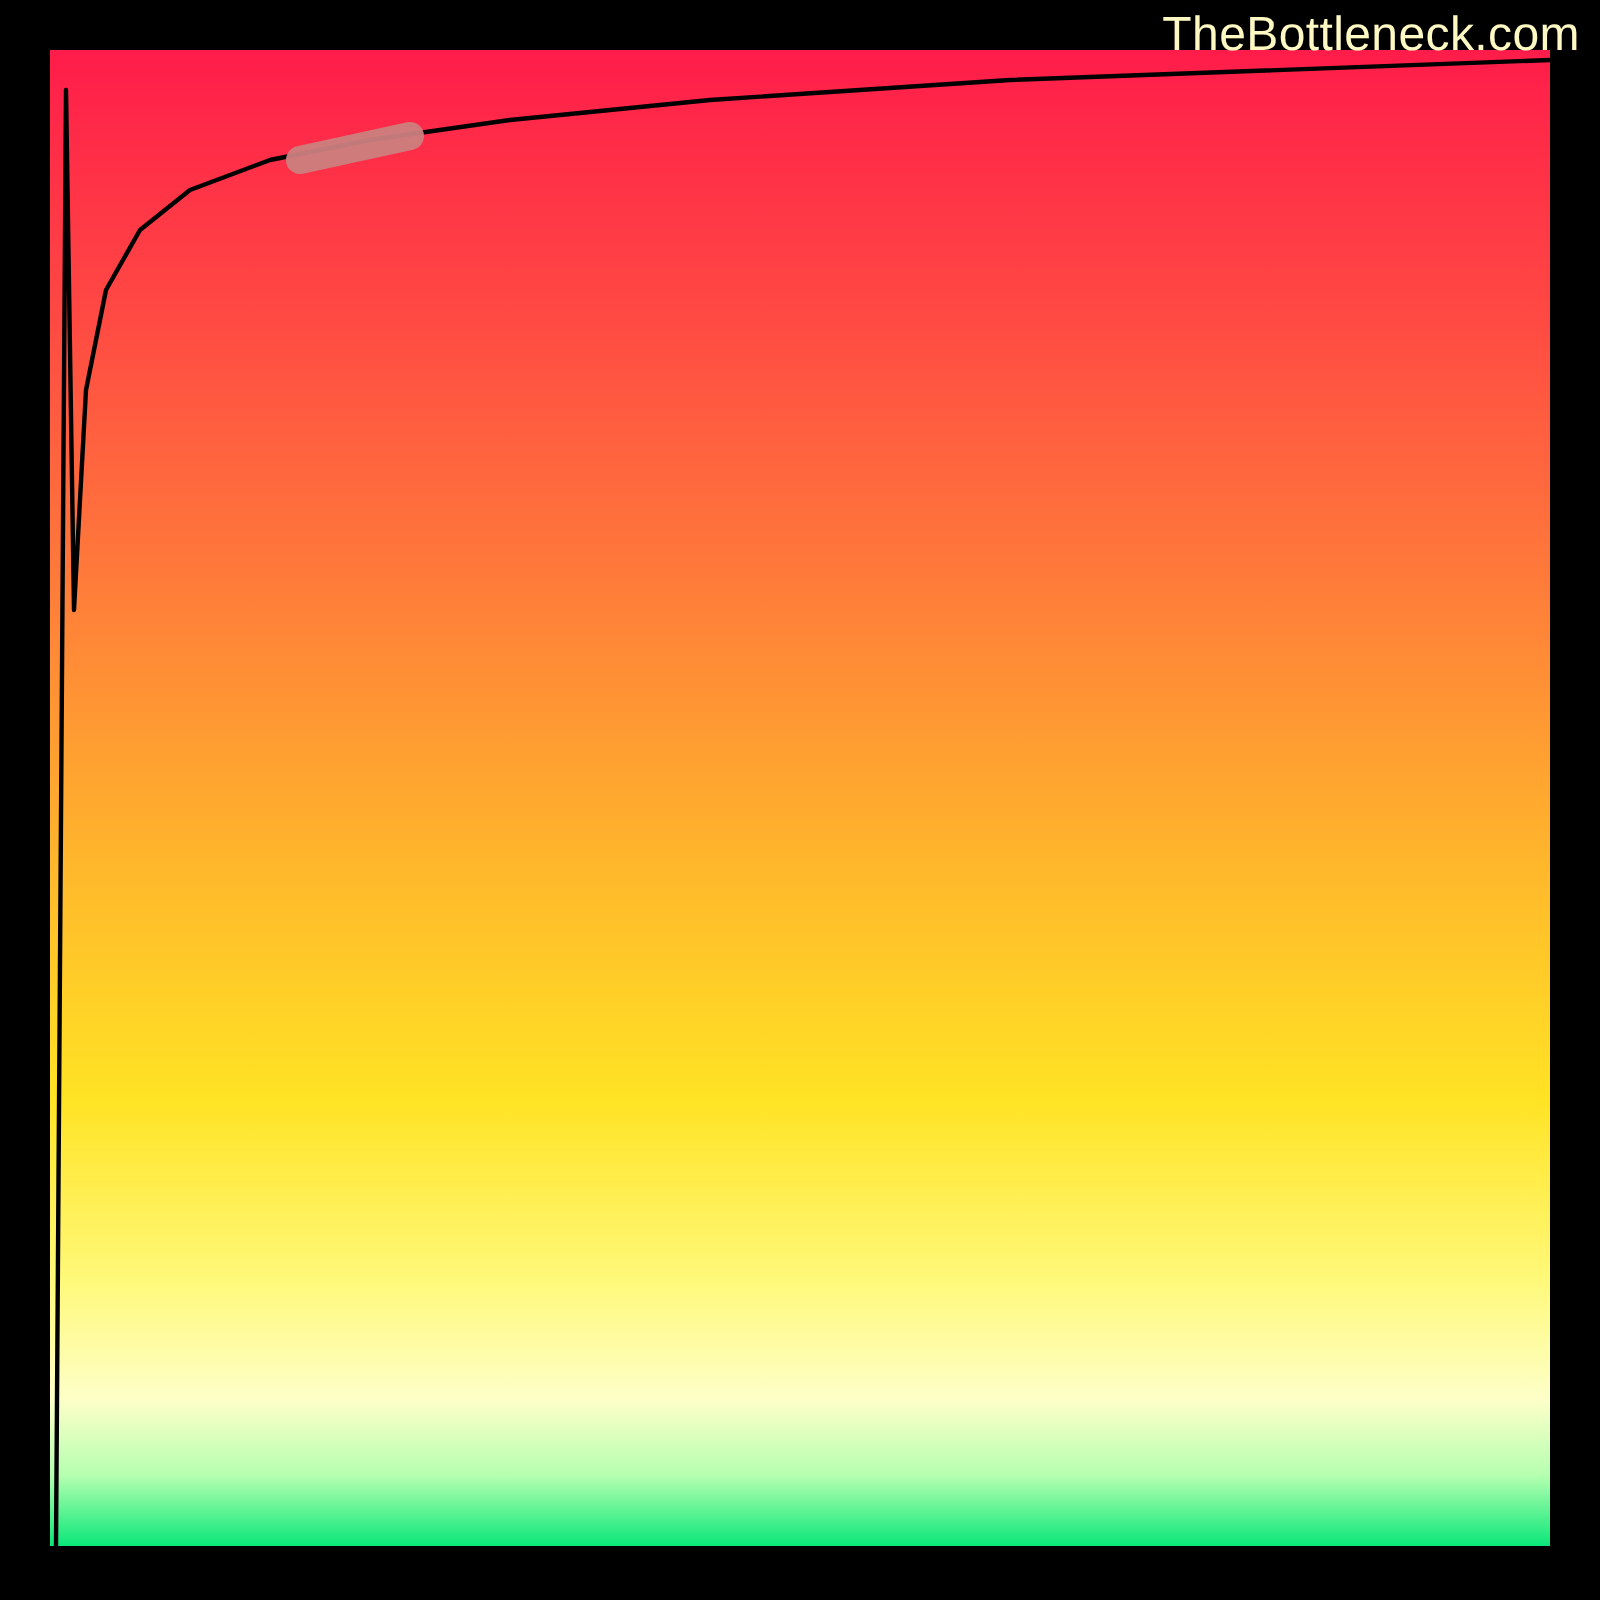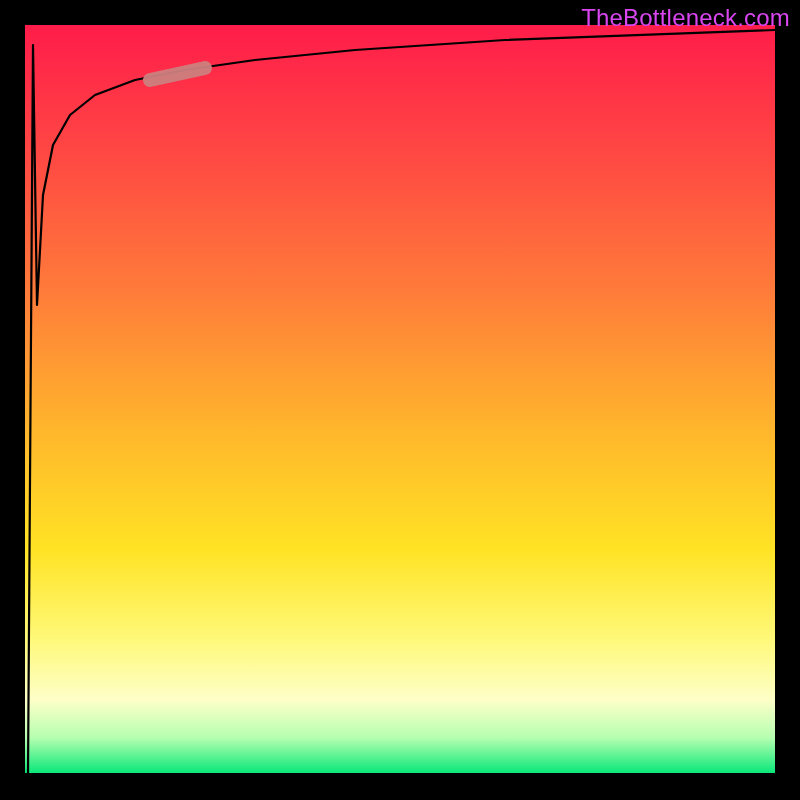--- a/index.html
+++ b/index.html
@@ -60,21 +60,21 @@
     pointer-events: none;
   }
   .highlight {
     position: absolute;
     pointer-events: none;
   }
   .watermark {
     position: absolute;
     top: 4px;
     right: 10px;
-    color: #d946ef;
+    color: #fef9c3;
     font-size: 24px;
     font-weight: 400;
     letter-spacing: 0.2px;
   }
 </style>
 </head>
 <body>
 
 <div class="wrap">
 

